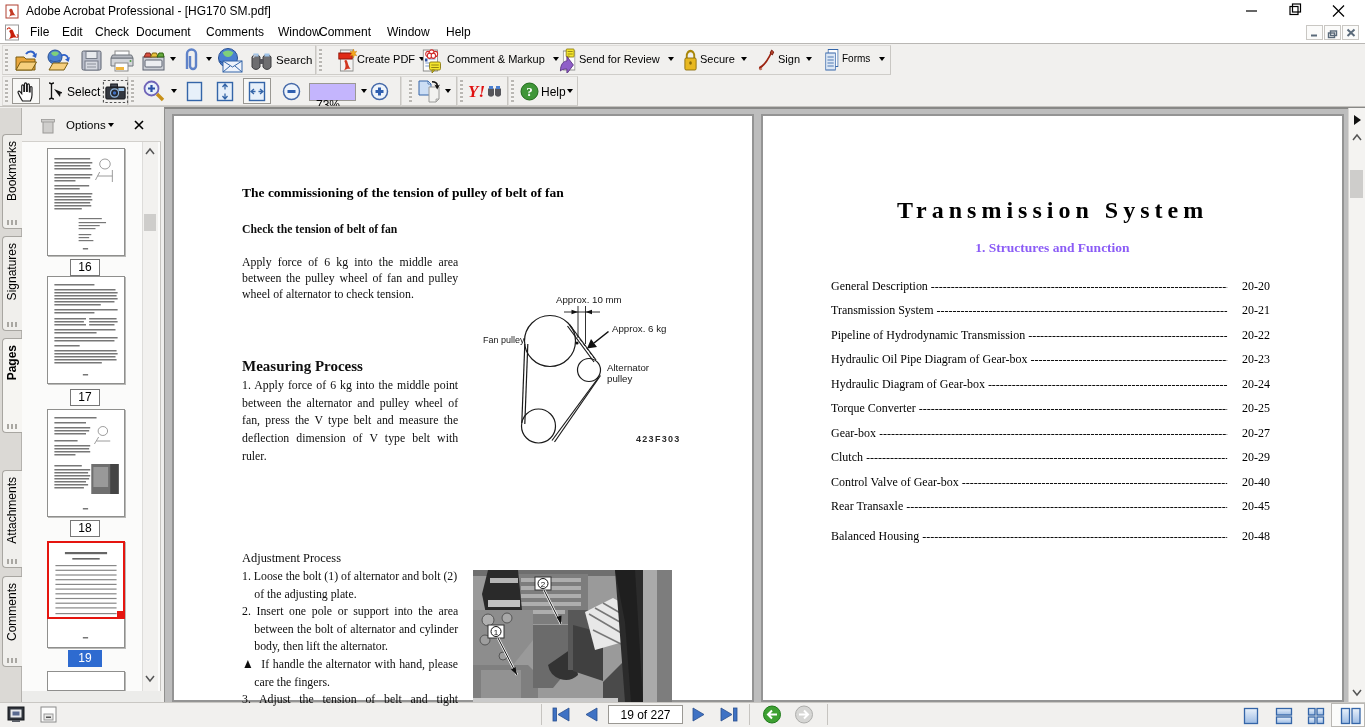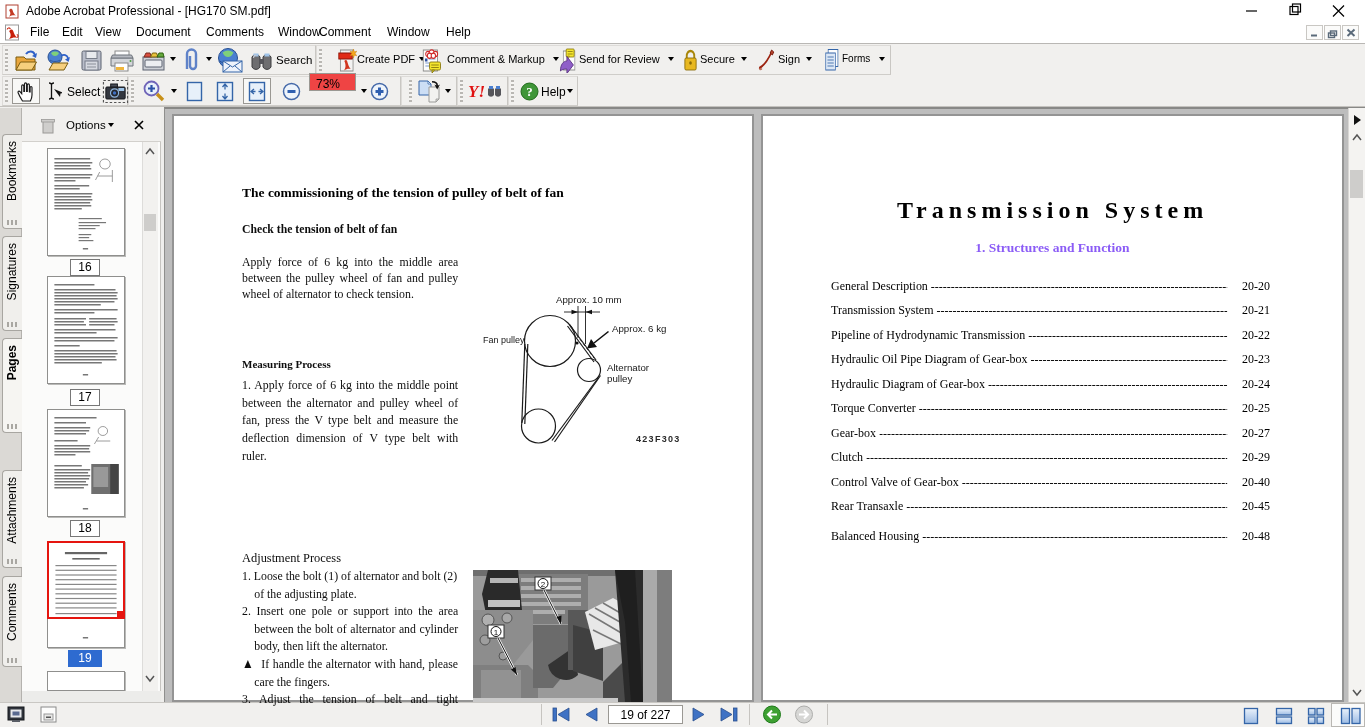--- a/index.html
+++ b/index.html
@@ -11,21 +11,21 @@
   #titletext { left:26px; top:4px; font-size:12px; color:#000; }
   
   #menubar { left:0; top:22px; width:1365px; height:21px; background:#ffffff; }
   .menuitem { position:absolute; top:3px; font-size:12px; color:#000; }
   
   #toolbars { left:0; top:43px; width:1365px; height:65px; background:#f1f0ee; border-top:1px solid #b9b7b4; }
   .well { position:absolute; background:#f1f0ee; border:1px solid #dddbd8; border-right-color:#c9c7c3; border-bottom-color:#cfcdc9; }
   .grip { position:absolute; width:3px; background:repeating-linear-gradient(to bottom,#b9b7b3 0 2px, #f6f5f3 2px 4px); }
   .tbtext { position:absolute; font-size:12px; color:#000; }
   .dd { position:absolute; width:0; height:0; border-left:3.5px solid transparent; border-right:3.5px solid transparent; border-top:4px solid #000; }
-  #zoominput { position:absolute; left:309px; top:73px; width:47px; height:18px; background:#ef4444; border:1px solid #9a9893; font-size:12px; padding-left:6px; padding-top:3px; }
+  #zoominput { position:absolute; left:309px; top:83px; width:47px; height:18px; background:#c4b5fd; border:1px solid #9a9893; font-size:12px; padding-left:6px; padding-top:14px; }
   .pressed { position:absolute; background:#f8f8f6; border:1px solid #9a9893; }
   
   #main { left:0; top:108px; width:1365px; height:594px; background:#bdbdbd; }
   
   #tabstrip { left:0; top:108px; width:22px; height:594px; background:#dbd9d5; border-right:1px solid #b4b2ae; }
   .vtab { position:absolute; left:2px; width:20px; background:#f0efec; border:1px solid #a8a6a1; border-right:none; border-radius:4px 0 0 4px; }
   .vtab span { position:absolute; left:2px; top:6px; writing-mode:vertical-rl; transform:rotate(180deg); font-size:12px; color:#000; }
   .vtab::after { content:""; position:absolute; left:4px; bottom:3px; width:10px; height:5px;
     background:repeating-linear-gradient(to right,#a9a7a2 0 2px, transparent 2px 4px); }
   
@@ -68,21 +68,21 @@
 </svg>
 
 <div class="abs" id="menubar"></div>
 <svg class="abs" style="left:4px;top:24px;width:16px;height:18px">
   <rect x="1.5" y="1" width="13" height="15" fill="#fff" stroke="#999"></rect>
   <path d="M5.2 7.2 c1.1-2.4 3.4-2.4 4.1 0 c0.9 3 2 5 4 6.6 c-2.6-0.6-5.2-0.3-8.4 1.5 c1.9-2.2 2.6-4.8 0.3-8.1z" fill="#c81f0a"></path>
   <path d="M3.2 5.5 c0-1.8 2.6-2.2 3.2-0.4 M12.8 10.5 c1.6 0.3 1.8 2.6 0 3" fill="none" stroke="#c81f0a" stroke-width="1.1"></path>
 </svg>
 <div class="menuitem" style="left:30px;top:25px">File</div>
 <div class="menuitem" style="left:62px;top:25px">Edit</div>
-<div class="menuitem" style="left:95px;top:25px">View</div>
+<div class="menuitem" style="left:95px;top:25px">Check</div>
 <div class="menuitem" style="left:136px;top:25px">Document</div>
 <div class="menuitem" style="left:206px;top:25px">Comments</div>
 <div class="menuitem" style="left:278px;top:25px">Window</div>
 <div class="menuitem" style="left:319px;top:25px">Comment</div>
 <div class="menuitem" style="left:387px;top:25px">Window</div>
 <div class="menuitem" style="left:446px;top:25px">Help</div>
 
 <div class="abs" style="left:1306px;top:25px;width:17px;height:15px;background:#fbfbfa;border:1px solid #c9c7c3"></div>
 <div class="abs" style="left:1324px;top:25px;width:17px;height:15px;background:#fbfbfa;border:1px solid #c9c7c3"></div>
 <div class="abs" style="left:1342px;top:25px;width:17px;height:15px;background:#fbfbfa;border:1px solid #c9c7c3"></div>
@@ -538,21 +538,21 @@
   </g>
 </svg>
 
 <div class="abs serif" style="left:242px;top:185px;width:340px;font-size:13.5px;font-weight:bold;color:#000000">The commissioning of the tension of pulley of belt of fan</div>
 <div class="abs serif" style="left:242px;top:221px;width:340px;font-size:13px;font-weight:bold;color:#0d0d0d;transform:scaleX(0.9);transform-origin:0 0">Check the tension of belt of fan</div>
 <div class="abs serif squash" style="left:242px;top:254px;font-size:13.5px;color:#0d0d0d;line-height:16.2px">
   <div class="jline">Apply force of 6 kg into the middle area</div>
   <div class="jline">between the pulley wheel of fan and pulley</div>
   <div>wheel of alternator to check tension.</div>
 </div>
-<div class="abs serif" style="left:242px;top:358px;width:240px;font-size:11px;font-weight:bold;color:#0d0d0d">Measuring Process</div>
+<div class="abs serif" style="left:242px;top:358px;width:240px;font-size:15px;font-weight:bold;color:#0d0d0d">Measuring Process</div>
 <div class="abs serif squash" style="left:242px;top:376px;font-size:13.5px;color:#0d0d0d;line-height:17.7px">
   <div class="jline">1. Apply force of 6 kg into the middle point</div>
   <div class="jline">between the alternator and pulley wheel of</div>
   <div class="jline">fan, press the V type belt and measure the</div>
   <div class="jline">deflection dimension of V type belt with</div>
   <div>ruler.</div>
 </div>
 <div class="abs serif" style="left:242px;top:550px;width:230px;font-size:13.5px;color:#0d0d0d;transform:scaleX(0.92);transform-origin:0 0">Adjustment Process</div>
 <div class="abs serif squash" style="left:242px;top:567px;font-size:13.5px;color:#0d0d0d;line-height:17.6px">
   <div>1. Loose the bolt (1) of alternator and bolt (2)</div>

